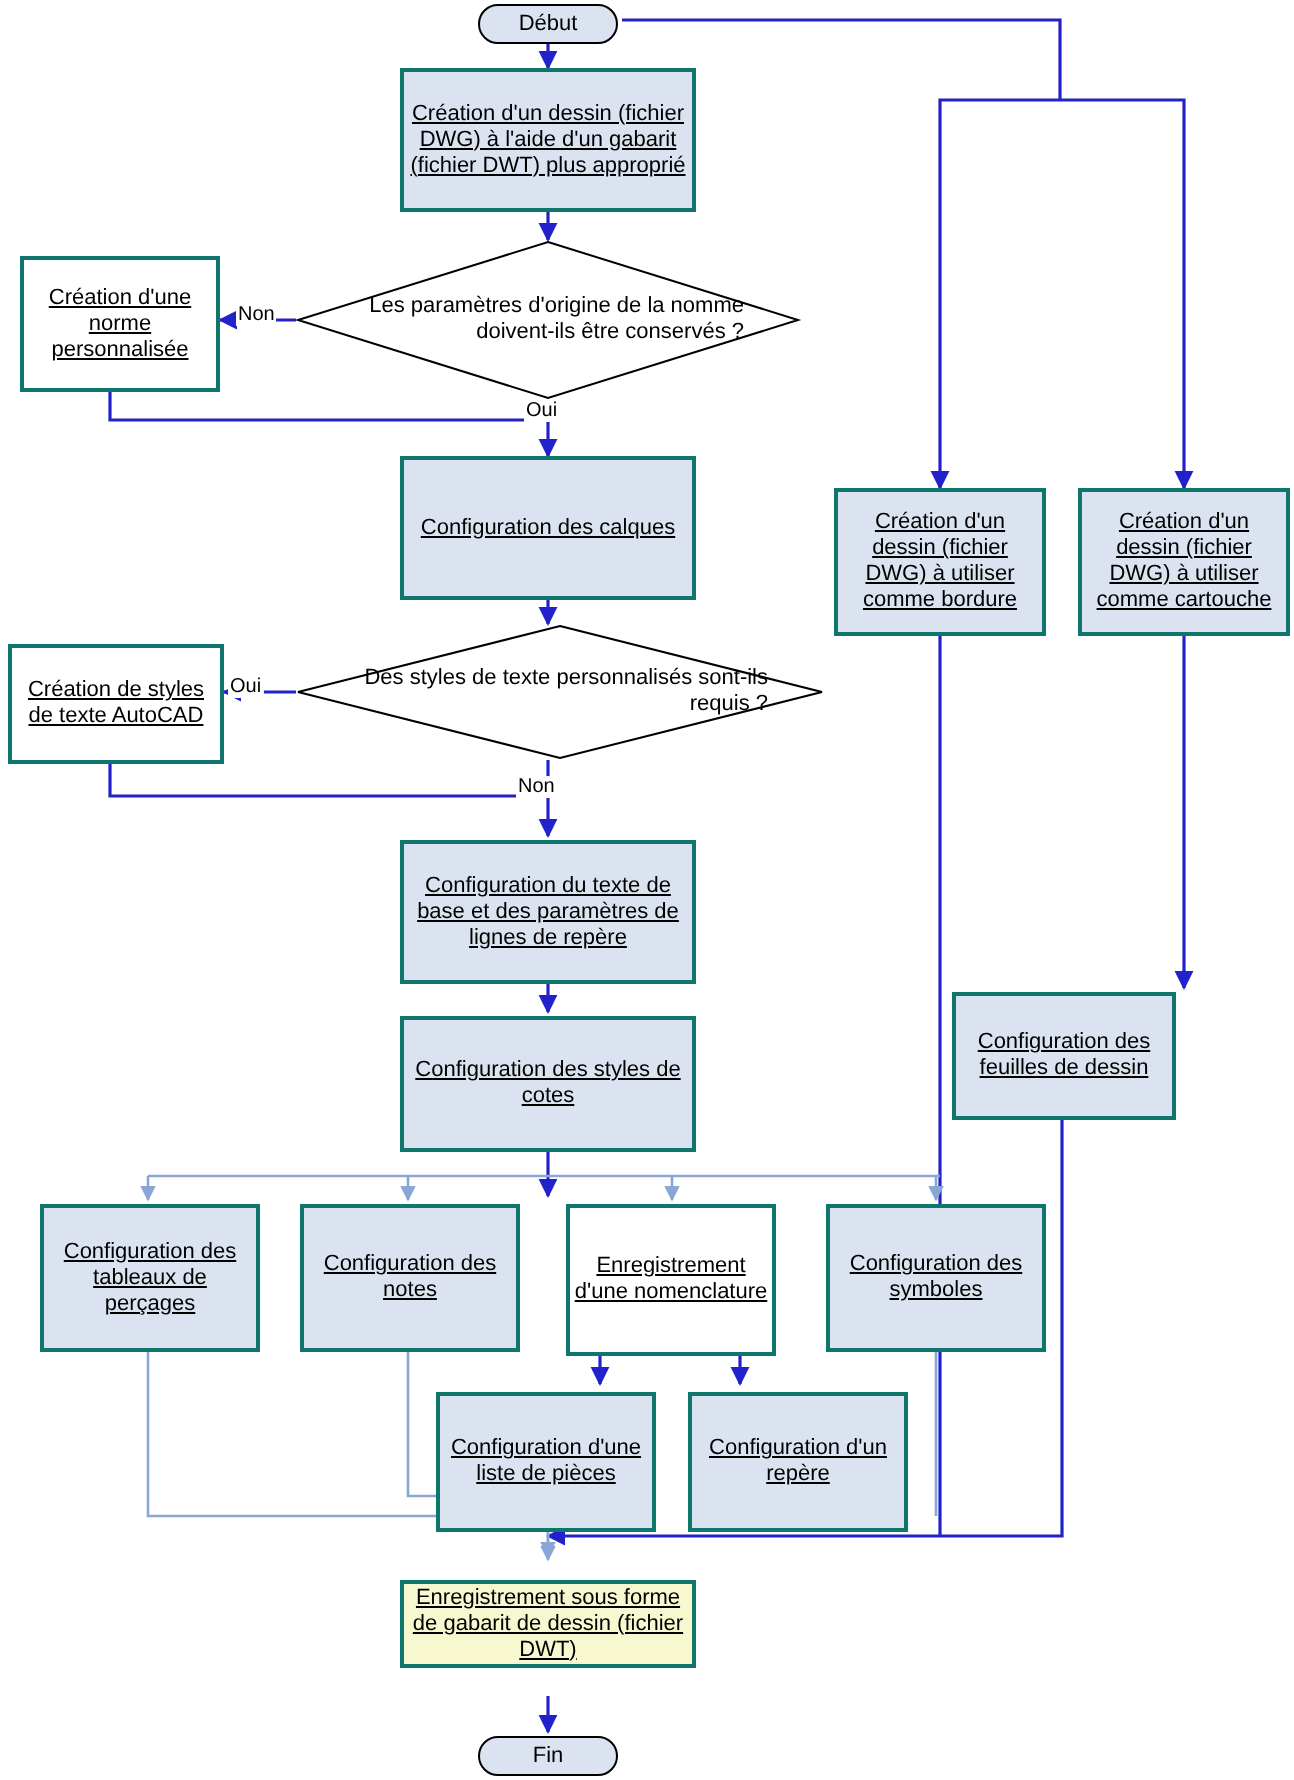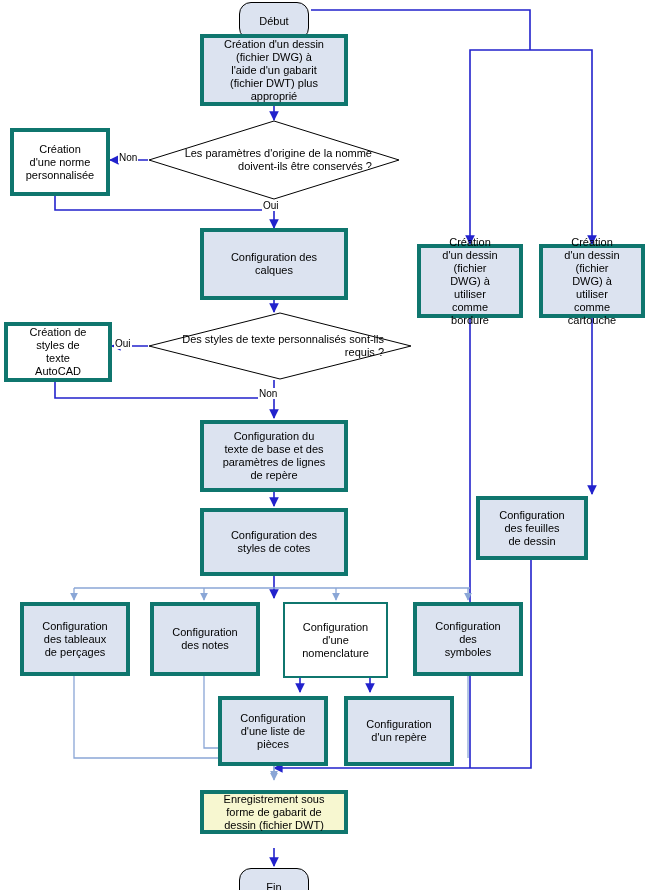--- a/index.html
+++ b/index.html
@@ -18,25 +18,26 @@
   .node {
     position: absolute;
     box-sizing: border-box;
     display: flex;
     align-items: center;
     justify-content: center;
     text-align: center;
     font-size: 11px;
     line-height: 13px;
     color: #000000;
-    padding: 18px;
+    padding: 2px;
   }
   .box {
-    border: 4px solid #0f766e;
+    border: 2px solid #0f766e;
     background: #dce3f0;
+    text-decoration: underline;
   }
   .box.white {
     background: #ffffff;
   }
   .box.yellow {
     background: #f7f7d0;
   }
   .terminator {
     border: 1px solid #000000;
     background: #dce3f0;
@@ -213,21 +214,21 @@
 
   <div class="node box" style="left:20px; top:602px; width:110px; height:74px;">
     <span>Configuration des tableaux de perçages</span>
   </div>
 
   <div class="node box" style="left:150px; top:602px; width:110px; height:74px;">
     <span>Configuration des notes</span>
   </div>
 
   <div class="node box white" style="left:283px; top:602px; width:105px; height:76px; border-width:2px;">
-    <span>Configuration d'une nomenclature</span>
+    <span>Enregistrement d'une nomenclature</span>
   </div>
 
   <div class="node box" style="left:413px; top:602px; width:110px; height:74px;">
     <span>Configuration des symboles</span>
   </div>
 
   <div class="node box" style="left:218px; top:696px; width:110px; height:70px;">
     <span>Configuration d'une liste de pièces</span>
   </div>
 

